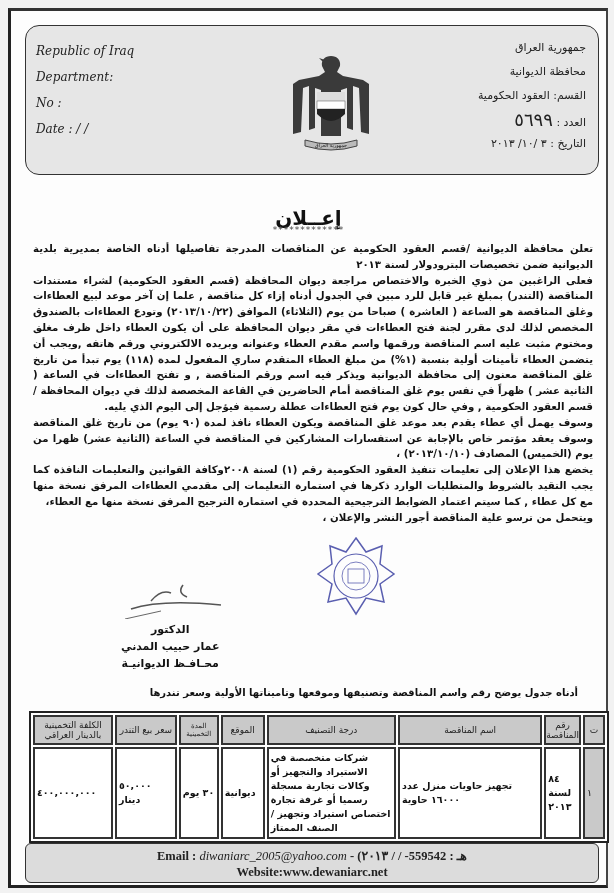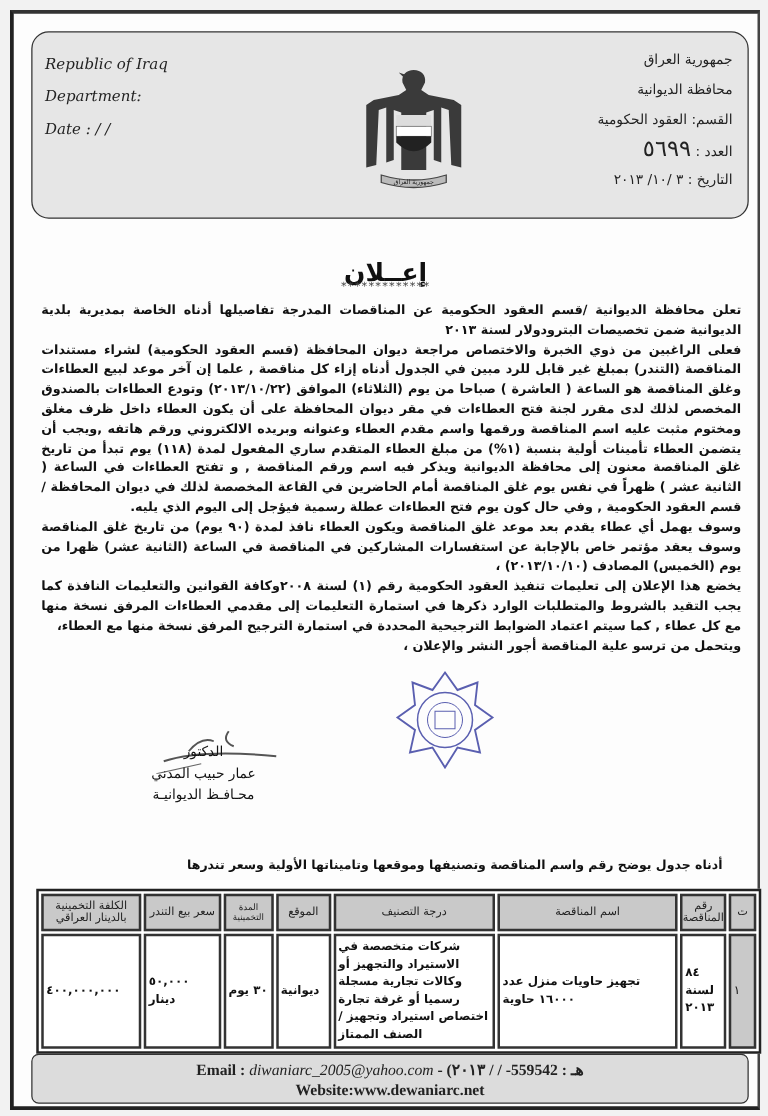--- a/index.html
+++ b/index.html
@@ -32,21 +32,21 @@
     position: absolute; left: 22px; width: 560px; top: 230px;
     direction: rtl; text-align: justify; font-size: 10.2px; font-weight: bold; line-height: 15.8px; color: #111;
   }
   .body-text p { margin: 0; }
 
   
   .stamp { position: absolute; left: 305px; top: 525px; width: 80px; height: 80px; }
 
   
   .sig-scribble { position: absolute; left: 110px; top: 568px; width: 110px; height: 40px; }
-  .signature { position: absolute; left: 110px; top: 582px; direction: rtl; text-align: center; font-weight: normal; font-size: 11px; line-height: 17px; }
+  .signature { position: absolute; left: 110px; top: 610px; direction: rtl; text-align: center; font-weight: bold; font-size: 11px; line-height: 17px; }
 
   
   .table-caption { position: absolute; right: 28px; top: 676px; direction: rtl; font-size: 10px; font-weight: bold; }
   table.tenders {
     position: absolute; left: 18px; top: 700px; width: 580px;
     direction: rtl; border-collapse: separate; border-spacing: 2px;
     border: 2px solid #222; background: #fff; font-size: 9px;
   }
   table.tenders th {
     background: #c9c9c9; border: 2px solid #333; font-weight: normal; height: 30px; padding: 1px 0; text-align: center; color: #222;
@@ -67,20 +67,21 @@
 </style>
 </head>
 <body>
 
 <div class="page">
 
   <div class="header">
     <div class="hdr-en">
       <div>Republic of Iraq</div>
       <div>Department:</div>
+      <div>No :</div>
       <div>Date :   /   /</div>
     </div>
 
     <svg class="emblem" viewBox="0 0 100 110">
       <path d="M50 8 C44 8 40 12 41 18 L44 24 L38 28 L18 32 L12 36 L12 86 L20 84 L22 40 L28 38 L28 82 L34 80 L34 40 L40 42 L40 88 L60 88 L60 42 L66 40 L66 80 L72 82 L72 38 L78 40 L80 84 L88 86 L88 36 L82 32 L62 28 L56 24 L59 18 C60 12 56 8 50 8 Z" fill="#3a3a3a"></path>
       <path d="M44 12 L38 10 L44 16 Z" fill="#3a3a3a"></path>
       <rect x="36" y="44" width="28" height="9" fill="#ddd"></rect>
       <rect x="36" y="53" width="28" height="8" fill="#fff" stroke="#555" stroke-width="0.5"></rect>
       <path d="M36 61 L64 61 L64 66 Q50 80 36 66 Z" fill="#222"></path>
       <path d="M24 92 Q50 100 76 92 L76 98 Q50 106 24 98 Z" fill="#bbb" stroke="#444" stroke-width="1"></path>

